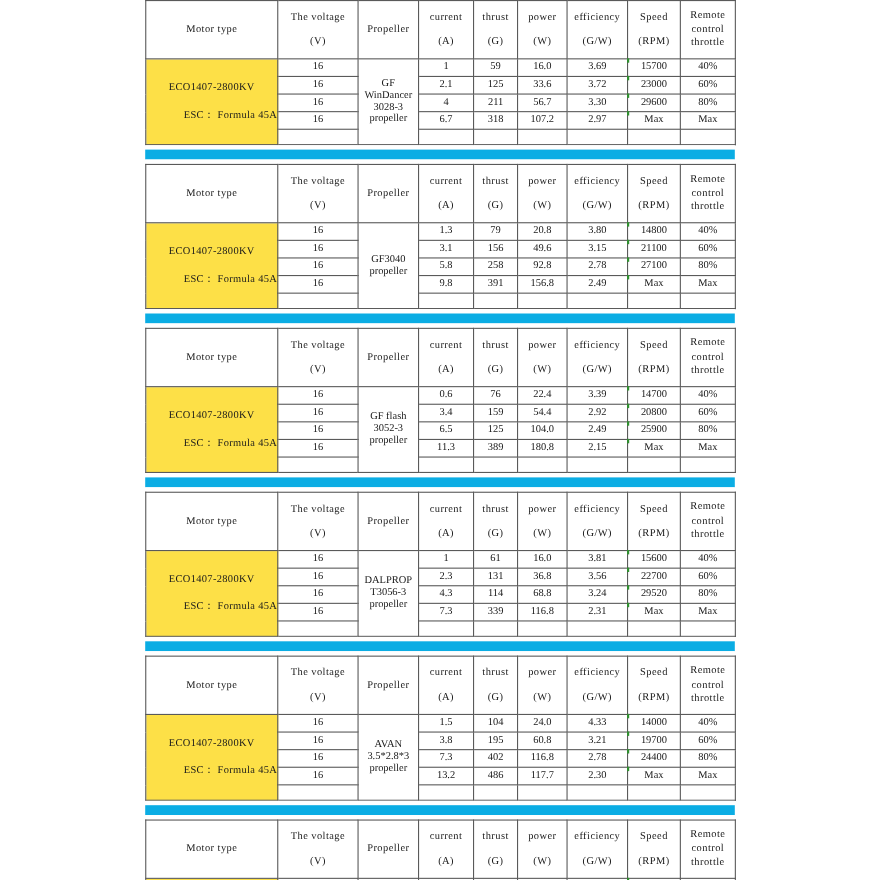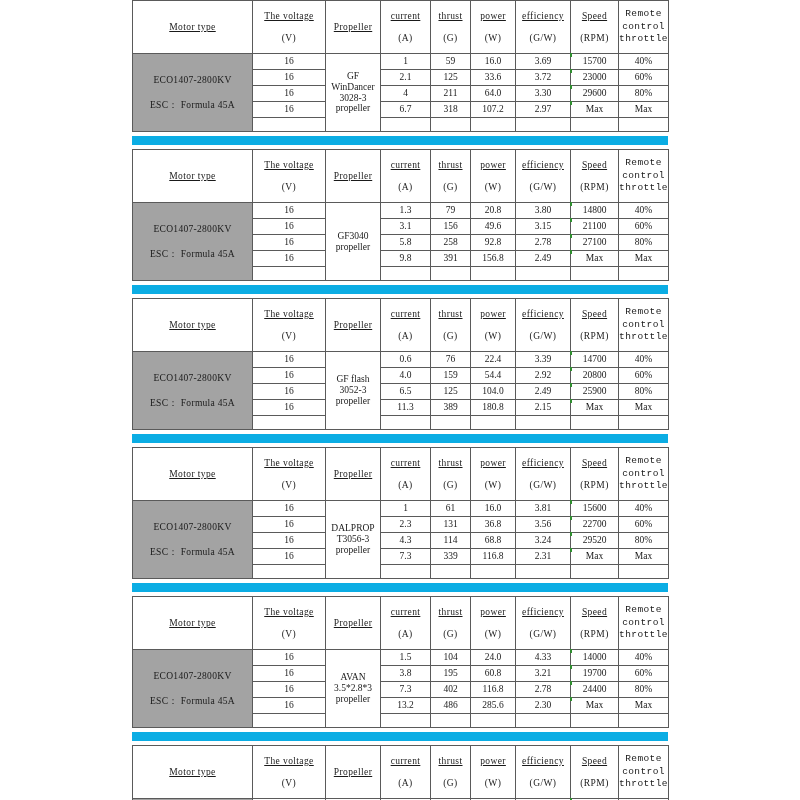--- a/index.html
+++ b/index.html
@@ -51,33 +51,33 @@
   col.c-power      { width: 45px; }
   col.c-eff        { width: 55px; }
   col.c-speed      { width: 48px; }
   col.c-throttle   { width: 50px; }
 
   td.head {
     height: 52px;
     font-size: 9.5px;
     letter-spacing: 0.4px;
   }
-  td.head .l1 { display:block;text-decoration:underline; }
+  td.head .l1 { display:block; }
   td.head .l2 { display:block; margin-top: 11px; }
-  td.head.three { line-height: 1.35; font-family: Liberation Mono, monospace; }
+  td.head.three { line-height: 1.35; }
   td.head.three .t { display:block; }
 
   td.motor {
-    background: #a3a3a3;
+    background: #fde047;
     font-size: 9.5px;
     letter-spacing: 0.3px;
     color: #15305a;
   }
   td.motor .m1 { display:block; }
-  td.motor .m2 { display:block; margin-top: 14px; }
+  td.motor .m2 { display:block; margin-top: 14px; text-align: right; }
 
   td.prop {
     font-size: 9.5px;
     line-height: 1.3;
   }
   td.prop .pl { display:block; }
 
   td.data {
     height: 15px;
     font-size: 9.5px;
@@ -185,21 +185,21 @@
             <td class="data">125</td>
             <td class="data">33.6</td>
             <td class="data">3.72</td>
             <td class="data speed-cell">23000</td>
             <td class="data">60%</td>
           </tr>
           <tr>
             <td class="data">16</td>
             <td class="data">4</td>
             <td class="data">211</td>
-            <td class="data">64.0</td>
+            <td class="data">56.7</td>
             <td class="data">3.30</td>
             <td class="data speed-cell">29600</td>
             <td class="data">80%</td>
           </tr>
           <tr>
             <td class="data">16</td>
             <td class="data">6.7</td>
             <td class="data">318</td>
             <td class="data">107.2</td>
             <td class="data">2.97</td>
@@ -391,21 +391,21 @@
             </td>
             <td class="data">0.6</td>
             <td class="data">76</td>
             <td class="data">22.4</td>
             <td class="data">3.39</td>
             <td class="data speed-cell">14700</td>
             <td class="data">40%</td>
           </tr>
           <tr>
             <td class="data">16</td>
-            <td class="data">4.0</td>
+            <td class="data">3.4</td>
             <td class="data">159</td>
             <td class="data">54.4</td>
             <td class="data">2.92</td>
             <td class="data speed-cell">20800</td>
             <td class="data">60%</td>
           </tr>
           <tr>
             <td class="data">16</td>
             <td class="data">6.5</td>
             <td class="data">125</td>
@@ -629,21 +629,21 @@
             <td class="data">402</td>
             <td class="data">116.8</td>
             <td class="data">2.78</td>
             <td class="data speed-cell">24400</td>
             <td class="data">80%</td>
           </tr>
           <tr>
             <td class="data">16</td>
             <td class="data">13.2</td>
             <td class="data">486</td>
-            <td class="data">285.6</td>
+            <td class="data">117.7</td>
             <td class="data">2.30</td>
             <td class="data speed-cell">Max</td>
             <td class="data">Max</td>
           </tr>
           <tr>
             <td class="blank">&nbsp;</td>
             <td class="blank">&nbsp;</td>
             <td class="blank">&nbsp;</td>
             <td class="blank">&nbsp;</td>
             <td class="blank">&nbsp;</td>

